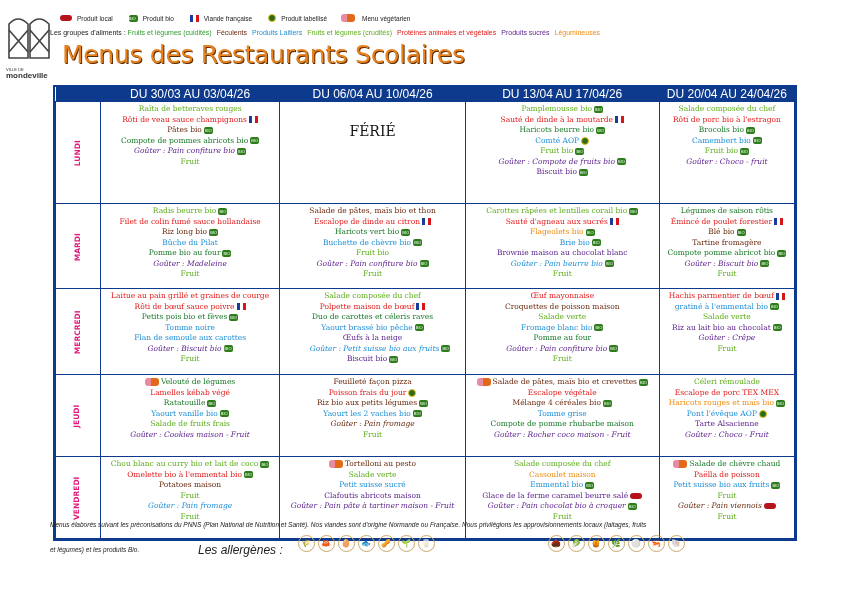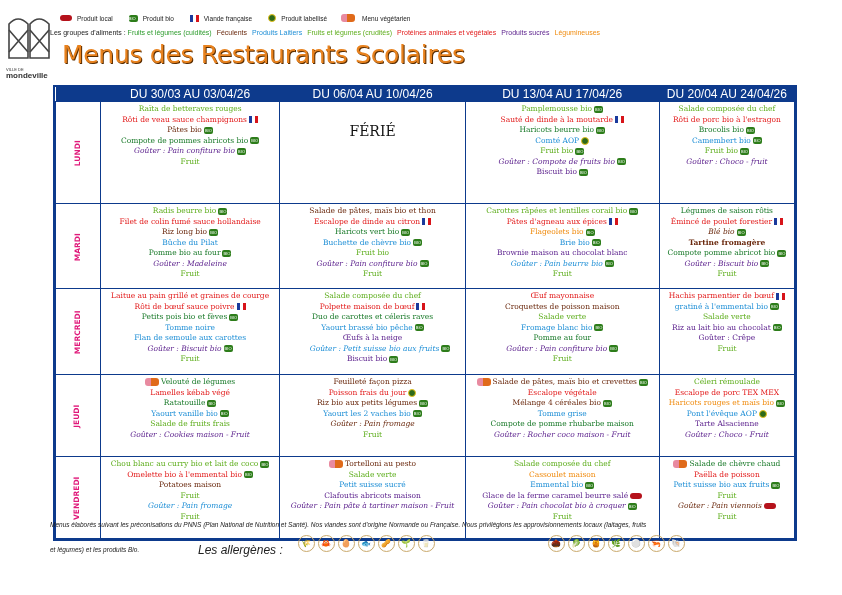--- a/index.html
+++ b/index.html
@@ -129,32 +129,32 @@
             <div><span style="color: rgb(107, 42, 15);">Salade de pâtes, maïs bio et thon</span></div>
             <div><span style="color: rgb(226, 27, 27);">Escalope de dinde au citron</span><span class="flag"></span></div>
             <div><span style="color: rgb(26, 122, 42);">Haricots vert bio</span><span class="bio">BIO</span></div>
             <div><span style="color: rgb(31, 143, 214);">Buchette de chèvre bio</span><span class="bio">BIO</span></div>
             <div><span style="color: rgb(95, 174, 30);">Fruit bio</span></div>
             <div><span style="color: rgb(90, 31, 140); font-style: italic;">Goûter : Pain confiture bio</span><span class="bio">BIO</span></div>
             <div><span style="color: rgb(95, 174, 30);">Fruit</span></div>
           </td>
           <td>
             <div><span style="color: rgb(95, 174, 30);">Carottes râpées et lentilles corail bio</span><span class="bio">BIO</span></div>
-            <div><span style="color: rgb(226, 27, 27);">Pâtes d'agneau aux épices</span><span class="flag"></span></div>
+            <div><span style="color: rgb(226, 27, 27);">Sauté d'agneau aux sucrés</span><span class="flag"></span></div>
             <div><span style="color: rgb(240, 140, 16);">Flageolets bio</span><span class="bio">BIO</span></div>
             <div><span style="color: rgb(31, 143, 214); margin-left: 36px;">Brie bio</span><span class="bio">BIO</span></div>
             <div><span style="color: rgb(90, 31, 140);">Brownie maison au chocolat blanc</span></div>
             <div><span style="color: rgb(31, 143, 214); font-style: italic;">Goûter : Pain beurre bio</span><span class="bio">BIO</span></div>
             <div><span style="color: rgb(95, 174, 30);">Fruit</span></div>
           </td>
           <td>
             <div><span style="color: rgb(26, 122, 42);">Légumes de saison rôtis</span></div>
             <div><span style="color: rgb(226, 27, 27);">Émincé de poulet forestier</span><span class="flag"></span></div>
-            <div><span style="color: rgb(107, 42, 15); font-style: italic;">Blé bio</span><span class="bio">BIO</span></div>
-            <div><span style="color: rgb(107, 42, 15); font-weight: bold;">Tartine fromagère</span></div>
+            <div><span style="color: rgb(107, 42, 15);">Blé bio</span><span class="bio">BIO</span></div>
+            <div><span style="color: rgb(107, 42, 15);">Tartine fromagère</span></div>
             <div><span style="color: rgb(26, 122, 42);">Compote pomme abricot bio</span><span class="bio">BIO</span></div>
             <div><span style="color: rgb(90, 31, 140); font-style: italic;">Goûter : Biscuit bio</span><span class="bio">BIO</span></div>
             <div><span style="color: rgb(95, 174, 30);">Fruit</span></div>
           </td>
         </tr>
         <tr class="row-h3">
           <td class="day"><span>MERCREDI</span></td>
           <td>
             <div><span style="color: rgb(226, 27, 27);">Laitue au pain grillé et graines de courge</span></div>
             <div><span style="color: rgb(226, 27, 27);">Rôti de bœuf sauce poivre</span><span class="flag"></span></div>
@@ -180,21 +180,21 @@
             <div><span style="color: rgb(31, 143, 214);">Fromage blanc bio</span><span class="bio">BIO</span></div>
             <div><span style="color: rgb(26, 122, 42);">Pomme au four</span></div>
             <div><span style="color: rgb(90, 31, 140); font-style: italic;">Goûter : Pain confiture bio</span><span class="bio">BIO</span></div>
             <div><span style="color: rgb(95, 174, 30);">Fruit</span></div>
           </td>
           <td>
             <div><span style="color: rgb(226, 27, 27);">Hachis parmentier de bœuf</span><span class="flag"></span></div>
             <div><span style="color: rgb(31, 143, 214);">gratiné à l'emmental bio</span><span class="bio">BIO</span></div>
             <div><span style="color: rgb(95, 174, 30);">Salade verte</span></div>
             <div><span style="color: rgb(90, 31, 140);">Riz au lait bio au chocolat</span><span class="bio">BIO</span></div>
-            <div><span style="color: rgb(90, 31, 140); ">Goûter : Crêpe</span></div>
+            <div><span style="color: rgb(90, 31, 140); font-style: italic;">Goûter : Crêpe</span></div>
             <div><span style="color: rgb(95, 174, 30);">Fruit</span></div>
           </td>
         </tr>
         <tr class="row-h4">
           <td class="day"><span>JEUDI</span></td>
           <td>
             <div><span class="veg"></span><span style="color: rgb(26, 122, 42);">Velouté de légumes</span></div>
             <div><span style="color: rgb(226, 27, 27);">Lamelles kébab végé</span></div>
             <div><span style="color: rgb(26, 122, 42);">Ratatouille</span><span class="bio">BIO</span></div>
             <div><span style="color: rgb(31, 143, 214);">Yaourt vanille bio</span><span class="bio">BIO</span></div>

